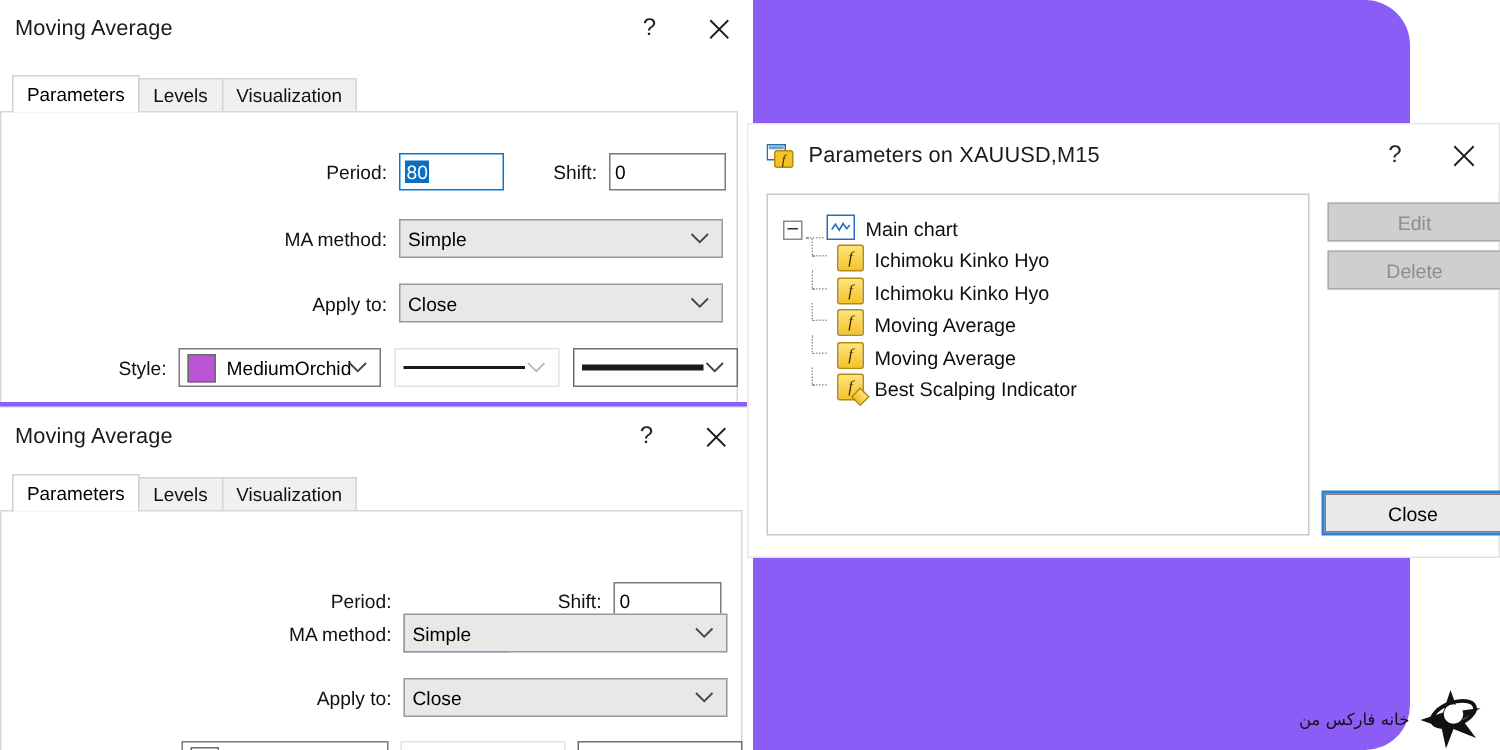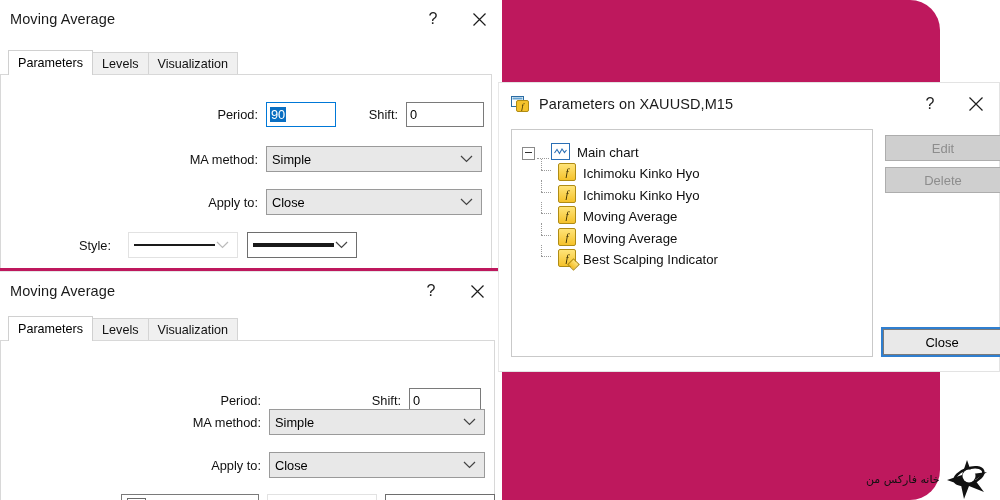--- a/index.html
+++ b/index.html
@@ -3,21 +3,21 @@
 <meta charset="utf-8">
 <style>
   html, body {
     margin: 0; padding: 0;
     width: 1000px; height: 500px;
     overflow: hidden;
     background: #ffffff;
     font-family: "Liberation Sans", sans-serif;
     -webkit-font-smoothing: antialiased;
   }
-  #root { position: relative; width: 940px; height: 500px; background:#be185d;border-radius:30px; }
+  #root { position: relative; width: 940px; height: 500px; background:#8b5cf6;border-radius:30px; }
 
   
   .wm {
     position: absolute;
     color: #f1f1f1;
     font-family: "DejaVu Sans", sans-serif;
     user-select: none;
     pointer-events: none;
     white-space: nowrap;
   }
@@ -317,21 +317,21 @@
       <div class="tab">
         <span>Visualization</span>
       </div>
     </div>
 
     <div class="tabpanel" style="position:absolute; left:0px; top:74px; width:492px; height:194px; border-bottom:none;">
 
       <div class="row" style="left:0px; top:27px;">
         <div class="lbl" style="width:265px;">Period:</div>
         <div class="tbox focused" style="width:70px;">
-          <span class="sel-text">90</span>
+          <span class="sel-text">80</span>
         </div>
         <div class="lbl" style="width:70px;">Shift:</div>
         <div class="tbox" style="width:78px;">
           <span>0</span>
         </div>
       </div>
 
       <div class="row" style="left:0px; top:71px;">
         <div class="lbl" style="width:265px;">MA method:</div>
         <div class="combo" style="width:216px;">
@@ -351,20 +351,29 @@
           <span class="caret">
             <svg width="13" height="9" viewBox="0 0 13 9">
                 <path d="M1,1.5 L6.5,7 L12,1.5" stroke="#444" stroke-width="1.2" fill="none"></path>
               </svg>
           </span>
         </div>
       </div>
 
       <div class="row" style="left:0px; top:157px;">
         <div class="lbl" style="width:118px;">Style:</div>
+        <div class="combo light" style="width:135px;">
+          <span class="swatch" id="sw1" style="background: rgb(186, 85, 211);"></span>
+          <span>MediumOrchid</span>
+          <span class="caret">
+            <svg width="13" height="9" viewBox="0 0 13 9">
+                <path d="M1,1.5 L6.5,7 L12,1.5" stroke="#444" stroke-width="1.2" fill="none"></path>
+              </svg>
+          </span>
+        </div>
         <div style="width:9px;"></div>
         <div class="combo pale" style="width:110px;">
           <span class="lineprev">
               <span class="ln" style="height:1.4px;"></span>
             </span>
           <span class="caret">
             <svg width="13" height="9" viewBox="0 0 13 9">
                 <path d="M1,1.5 L6.5,7 L12,1.5" stroke="#bbb" stroke-width="1.2" fill="none"></path>
               </svg>
           </span>

